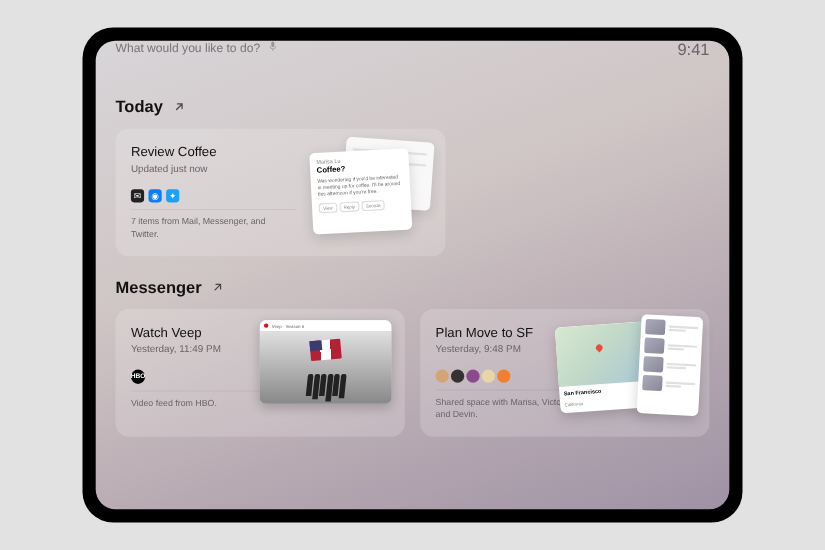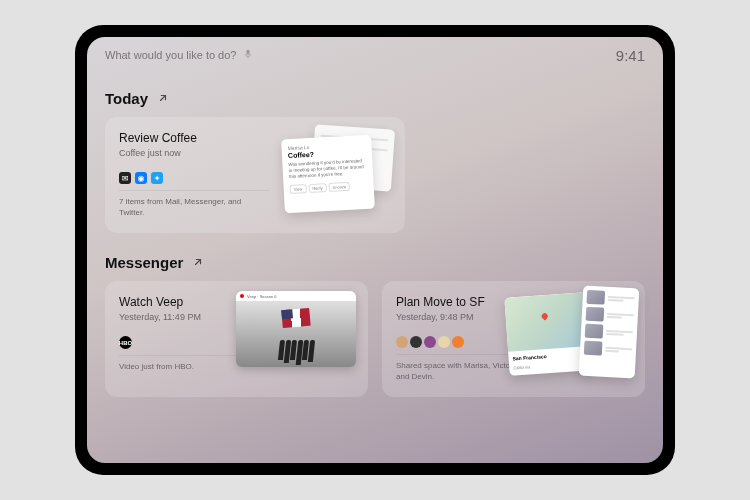--- a/index.html
+++ b/index.html
@@ -1,24 +1,24 @@
 <!DOCTYPE html>
 <html><head>
 <meta charset="utf-8">
 <style>
 *{margin:0;padding:0;box-sizing:border-box;font-family:-apple-system,BlinkMacSystemFont,"Segoe UI",Helvetica,Arial,sans-serif}
 body{background:#e2e2e2;width:750px;height:500px;display:flex;align-items:center;justify-content:center;overflow:hidden}
 .device-frame{width:600px;height:450px;background:#000;border-radius:28px;padding:12px;position:relative}
 .screen{width:100%;height:100%;border-radius:18px;background:linear-gradient(160deg,#d8d5d8 0%,#cfc5c5 40%,#b8aab2 70%,#9f92a5 100%);overflow:hidden;position:relative}
-.topbar{position:absolute;top:0;left:0;right:0;height:36px;display:flex;align-items:center;padding:0 18px}
+.topbar{position:absolute;top:0;left:0;right:0;height:36px;display:flex;align-items:flex-start;padding:0 18px}
 .search-prompt{flex:1;color:#7a7378;font-size:11px;display:flex;align-items:center;gap:8px}
 .mic-icon svg{width:8px;height:10px;opacity:.55}
 .clock{font-size:15px;color:#6a646a}
 .content{position:absolute;top:52px;left:0;right:0;bottom:0;padding:0 18px;overflow:hidden}
-.section-title{display:flex;align-items:center;gap:10px;margin-bottom:10px}
+.section-title{display:flex;align-items:flex-start;gap:10px;margin-bottom:10px}
 .section-title h2{font-size:15px;font-weight:600;color:#111}
 .arrow-icon svg{width:10px;height:10px;opacity:.7}
 .card{background:rgba(255,255,255,.18);border-radius:12px;padding:14px;position:relative;min-height:116px}
 .card-title{font-size:12px;font-weight:500;color:#111;margin-bottom:3px}
 .card-sub{font-size:9px;color:#6a646a;margin-bottom:14px}
 .icon-row{display:flex;gap:4px;margin-bottom:6px}
 .app-icon{width:12px;height:12px;border-radius:3px;display:flex;align-items:center;justify-content:center;font-size:8px;color:#fff}
 .app-icon.mail{background:#222}
 .app-icon.msg{background:#0a7cff}
 .app-icon.tw{background:#1da1f2}
@@ -96,21 +96,21 @@
           <h2>Today</h2>
           <span class="arrow-icon">
             <svg viewBox="0 0 12 12">
                 <path d="M3 9 L9 3 M4 3 H9 V8" stroke="#111" stroke-width="1.4" fill="none" stroke-linecap="round"></path>
               </svg>
           </span>
         </div>
 
         <div class="card">
           <div class="card-title">Review Coffee</div>
-          <div class="card-sub">Coffee just now</div>
+          <div class="card-sub">Updated just now</div>
           <div class="icon-row">
             <div class="app-icon mail">✉</div>
             <div class="app-icon msg">◉</div>
             <div class="app-icon tw">✦</div>
           </div>
           <div class="card-footer">7 items from Mail, Messenger, and Twitter.</div>
 
           <div class="thumb">
             <div class="thumb-stack">
               <div class="thumb-card back">
@@ -146,21 +146,21 @@
           </span>
         </div>
 
         <div class="yesterday-row">
           <div class="card">
             <div class="card-title">Watch Veep</div>
             <div class="card-sub">Yesterday, 11:49 PM</div>
             <div class="icon-row">
               <div class="app-icon hbo">HBO</div>
             </div>
-            <div class="card-footer">Video just from HBO.</div>
+            <div class="card-footer">Video feed from HBO.</div>
 
             <div class="veep-thumb">
               <div class="veep-bar">
                 <div class="veep-red"></div>
                 <span>Veep · Season 6</span>
               </div>
               <div class="veep-img">
                 <div class="flag"></div>
                 <div class="soldiers">
                   <div class="soldier"></div>

